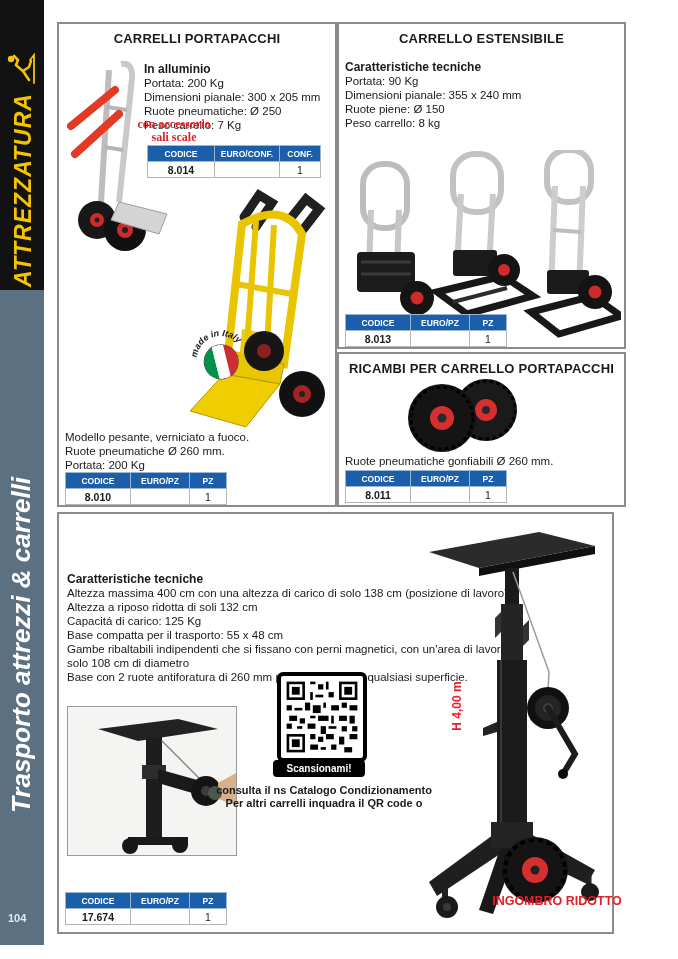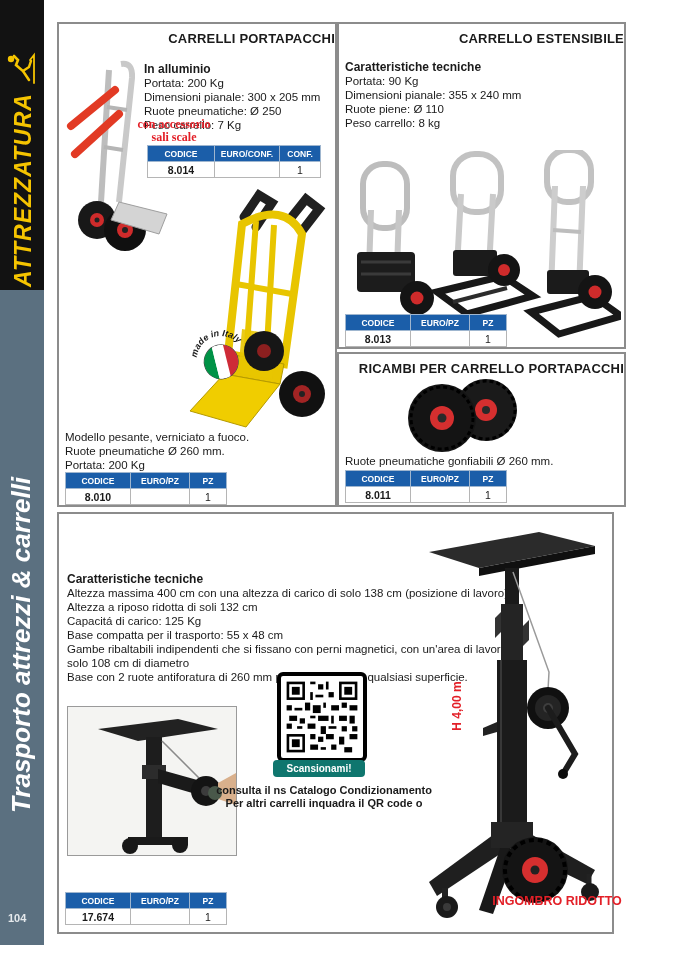--- a/index.html
+++ b/index.html
@@ -13,33 +13,33 @@
   #brand-text{left:23px;top:190px;color:#f5c400;font-weight:bold;font-style:italic;
               font-size:23px;letter-spacing:1px;}
   #section-text{left:21px;top:645px;color:#ffffff;font-style:italic;font-weight:bold;font-size:26px;}
   #page-num{left:8px;top:912px;color:#e5e9ec;font-size:11px;font-weight:bold;}
   
   .pbox{border:2px solid #8c8c8c;background:#fff;}
   #box-a{left:57px;top:22px;width:276px;height:481px;}
   #box-b{left:337px;top:22px;width:285px;height:323px;}
   #box-c{left:337px;top:352px;width:285px;height:151px;}
   #box-d{left:57px;top:512px;width:553px;height:418px;}
-  .box-title{width:100%;text-align:right;font-weight:bold;font-size:13px;letter-spacing:.2px;}
+  .box-title{width:100%;text-align:center;font-weight:bold;font-size:13px;letter-spacing:.2px;}
   .spec-head{font-weight:bold;font-size:12px;}
   .spec-line{font-size:11.5px;line-height:14px;}
   .red{color:#e32028;}
   .rednote{font-weight:bold;font-size:12px;line-height:13px;text-align:center;}
   
   table.cat{border-collapse:collapse;}
   table.cat th{background:#1b5ea9;color:#ffffff;font-size:8.5px;font-weight:bold;
                border:1px solid #9fb6cf;padding:2px 3px;height:11px;}
   table.cat td{border:1px solid #b5b5b5;font-size:10.5px;text-align:center;height:13px;padding:1px 3px;background:#fff;}
   table.cat td.code{font-weight:bold;}
   .qr-frame{border:4px solid #000;border-radius:6px;background:#fff;padding:3px;}
-  .scan-badge{background:#0f766e;color:#fff;font-weight:bold;font-size:10px;text-align:center;
+  .scan-badge{background:#000000;color:#fff;font-weight:bold;font-size:10px;text-align:center;
               border-radius:4px;padding:3px 0;}
   .qr-caption{font-weight:bold;font-size:11px;line-height:13px;text-align:center;}
   #footer-url{left:240px;top:979px;font-weight:bold;font-size:13px;color:#222;}
   .photo-frame{border:1px solid #9a9a9a;background:#f4f4f2;}
   #h-label{font-weight:bold;font-size:12px;}
   #ingombro{font-weight:bold;font-size:12.5px;margin-top:12px;}
 </style>
 </head>
 <body>
 
@@ -169,21 +169,21 @@
       </table>
   </div>
 
   <div class="abs pbox" id="box-b">
     <div class="abs box-title" style="top:7px;">CARRELLO ESTENSIBILE</div>
 
     <div class="abs" style="left:6px;top:36px;width:230px;">
       <div class="spec-head">Caratteristiche tecniche</div>
       <div class="spec-line">Portata: 90 Kg</div>
       <div class="spec-line">Dimensioni pianale: 355 x 240 mm</div>
-      <div class="spec-line">Ruote piene: Ø 110</div>
+      <div class="spec-line">Ruote piene: Ø 150</div>
       <div class="spec-line">Peso carrello: 8 kg</div>
     </div>
 
 
     <div class="abs" style="left:2px;top:126px;">
       <svg width="280" height="192" viewBox="0 0 280 192">
 
         <rect x="22" y="14" width="44" height="64" rx="20" fill="none" stroke="#bdbdbd" stroke-width="6"></rect>
         <path d="M30 60 L28 120 M58 60 L56 120" stroke="#c7c7c7" stroke-width="6"></path>
         <rect x="16" y="102" width="58" height="40" rx="4" fill="#1c1c1c"></rect>

